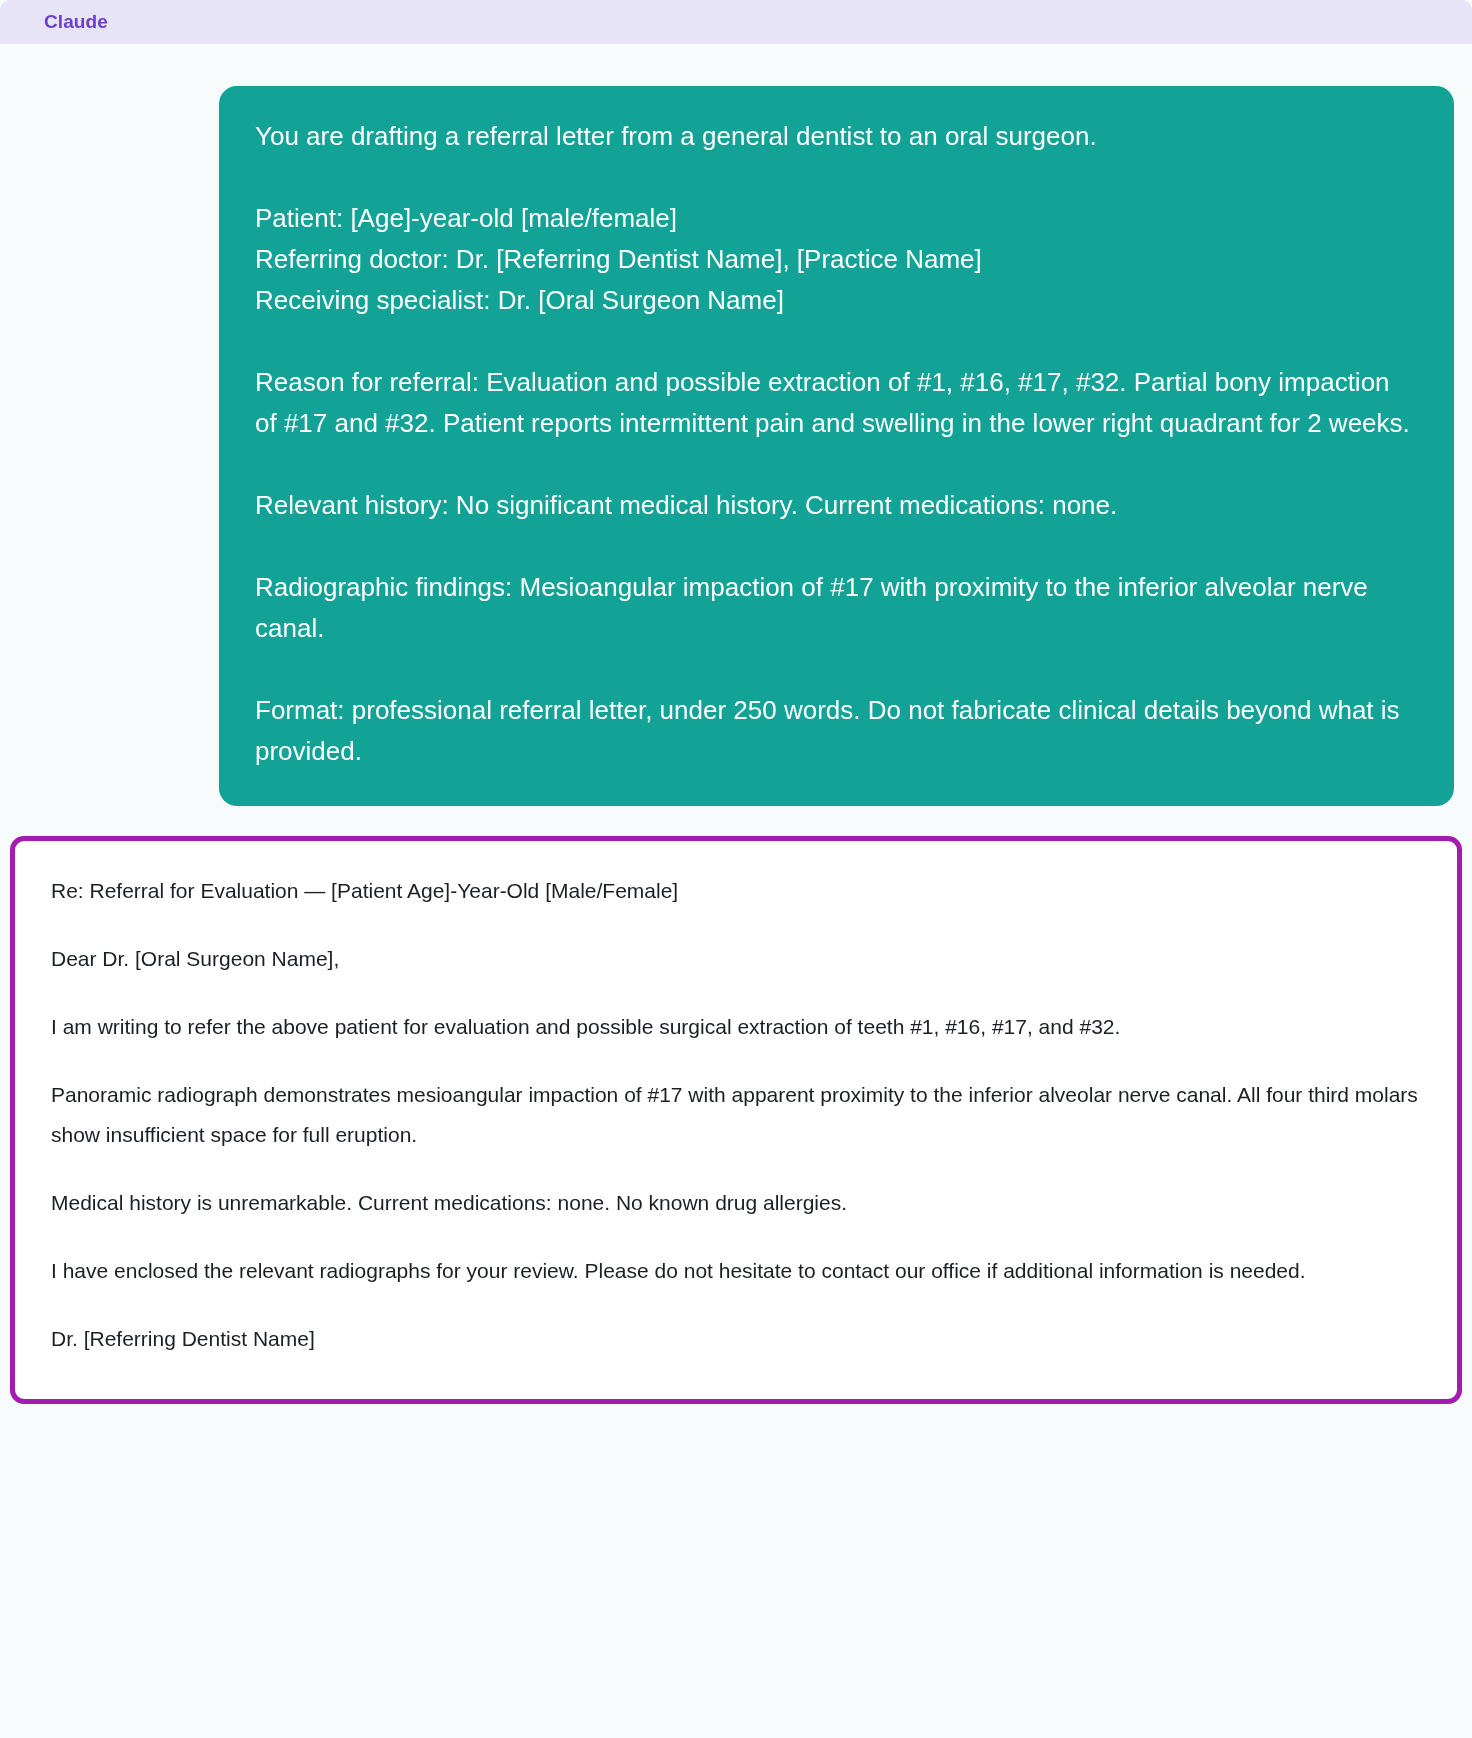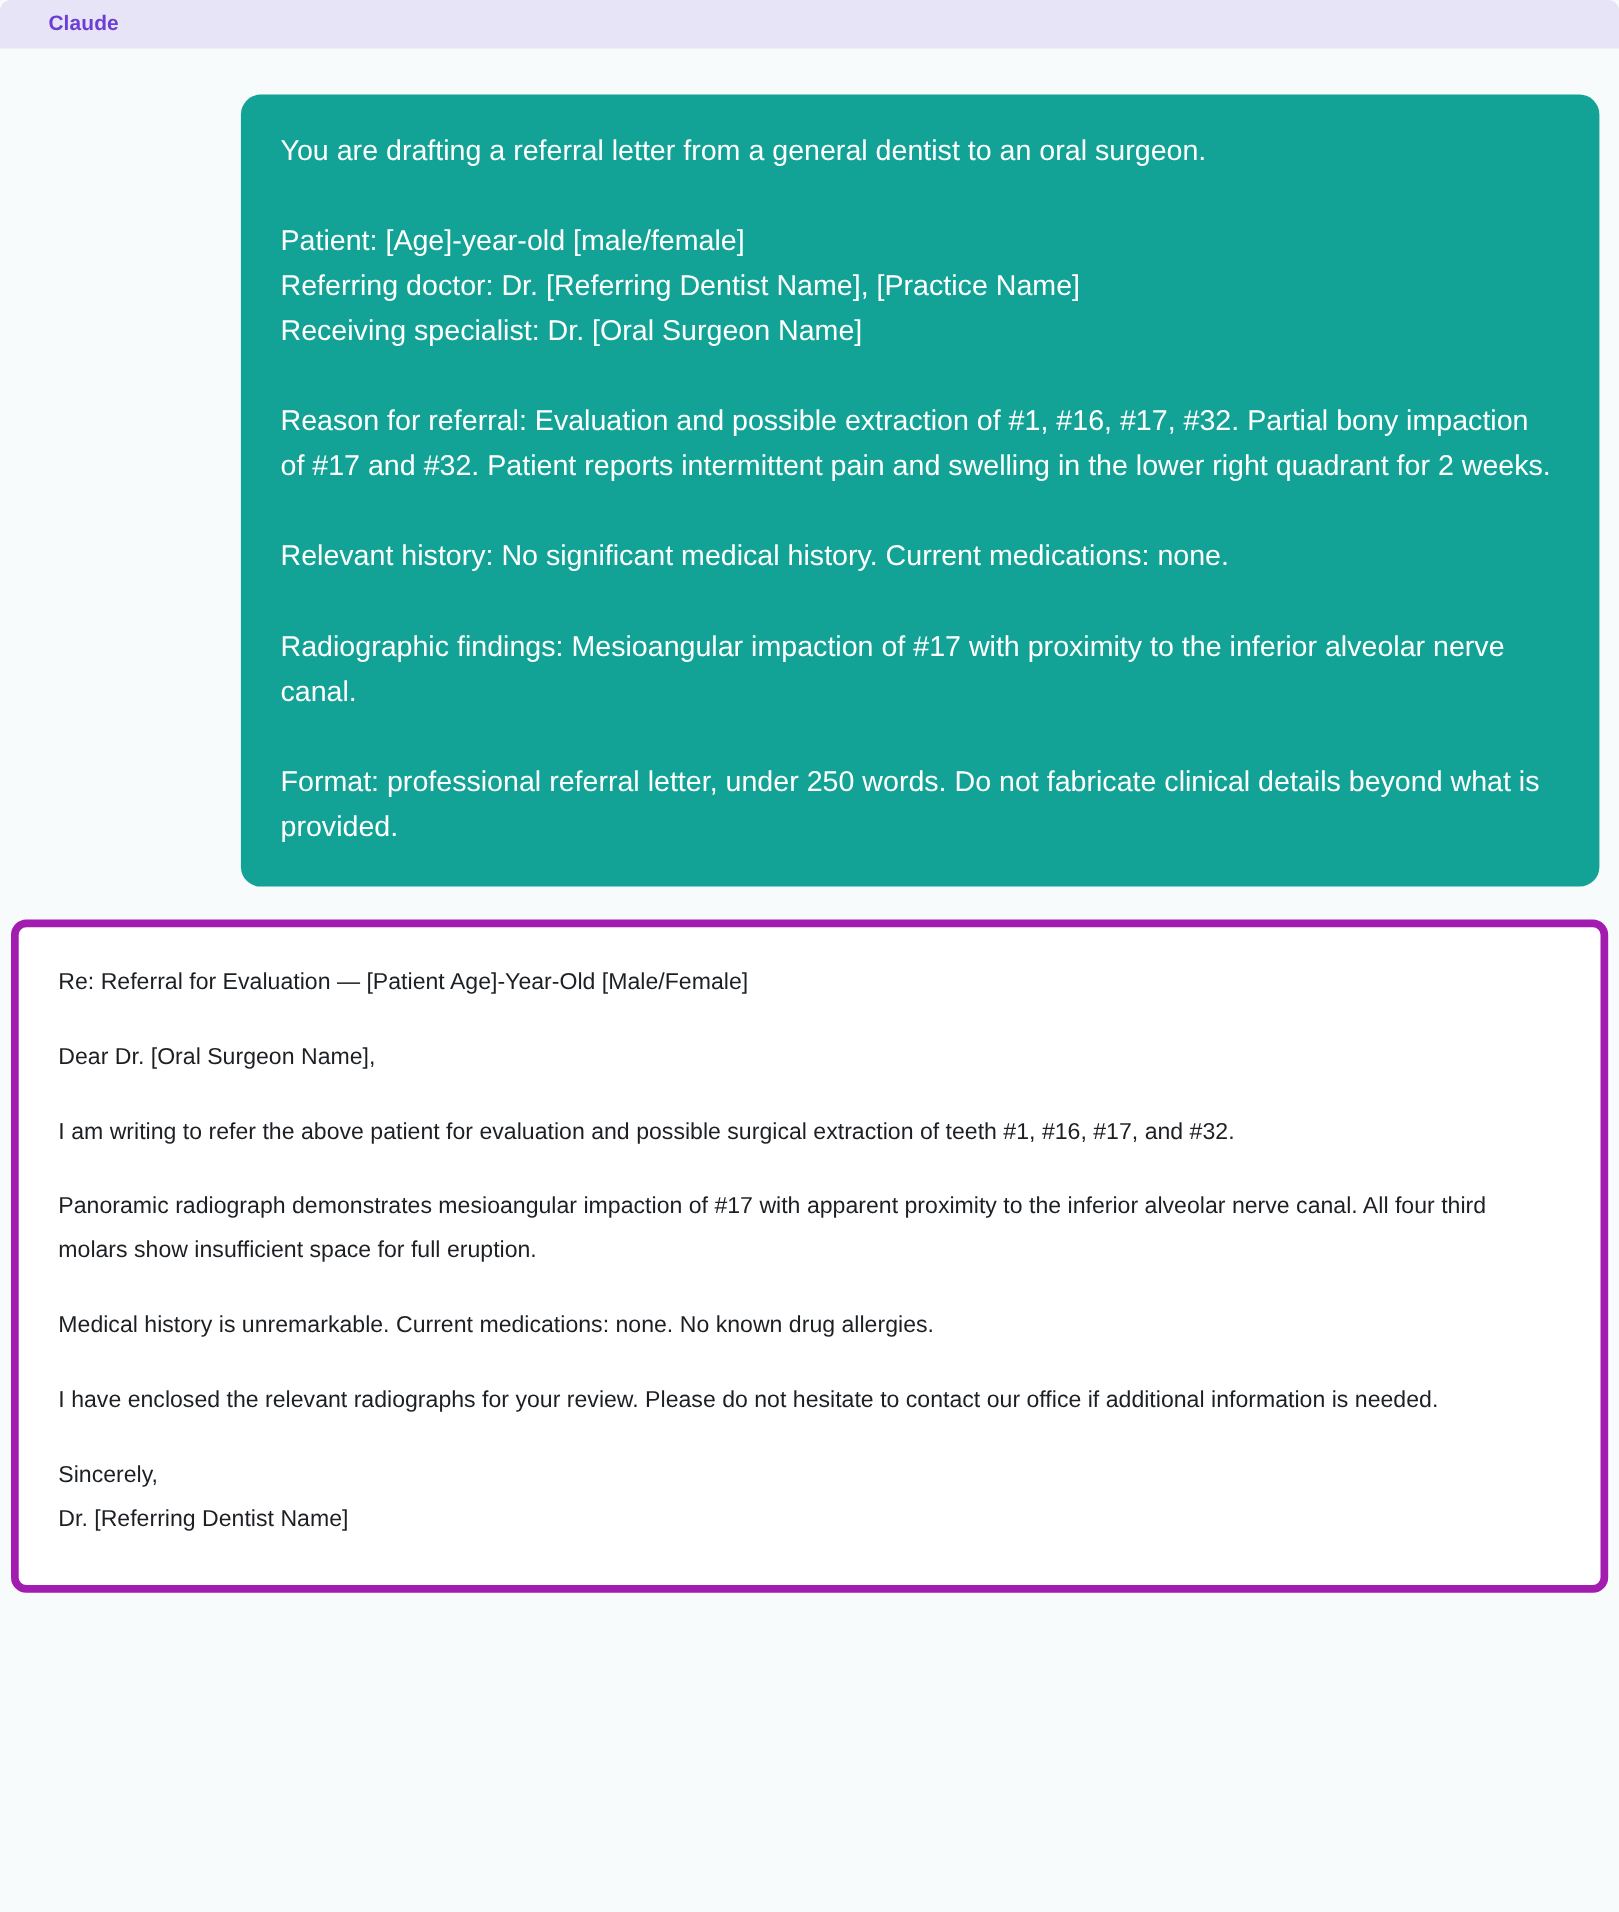--- a/index.html
+++ b/index.html
@@ -58,21 +58,21 @@
   .user-bubble p.spacer {
     margin-top: 41px;
   }
 
   
   .assistant-wrap {
     padding: 30px 10px 24px 10px;
   }
   .assistant-card {
     background: #ffffff;
-    border: 7px solid #a21caf;
+    border: 5px solid #a21caf;
     border-radius: 14px;
     padding: 30px 36px 40px 36px;
     box-sizing: border-box;
   }
   .assistant-card p {
     margin: 0 0 28px 0;
     font-size: 21px;
     line-height: 40px;
     color: #1c1f23;
   }
@@ -107,19 +107,18 @@
 
   <div class="assistant-wrap">
     <div class="assistant-card">
       <p>Re: Referral for Evaluation — [Patient Age]-Year-Old [Male/Female]</p>
       <p>Dear Dr. [Oral Surgeon Name],</p>
       <p>I am writing to refer the above patient for evaluation and possible surgical extraction of teeth #1, #16, #17, and #32.</p>
       <p>Panoramic radiograph demonstrates mesioangular impaction of #17 with apparent proximity to the inferior alveolar nerve canal. All four third molars show insufficient space for full eruption.</p>
       <p>Medical history is unremarkable. Current medications: none. No known drug allergies.</p>
       <p>I have enclosed the relevant radiographs for your review. Please do not hesitate to contact our office if additional information is needed.</p>
       <p>
-        <span class="sig-line">Sincerely,</span>
         <span class="sig-line">Dr. [Referring Dentist Name]</span>
       </p>
     </div>
   </div>
 
 </div>
 
 </body></html>

